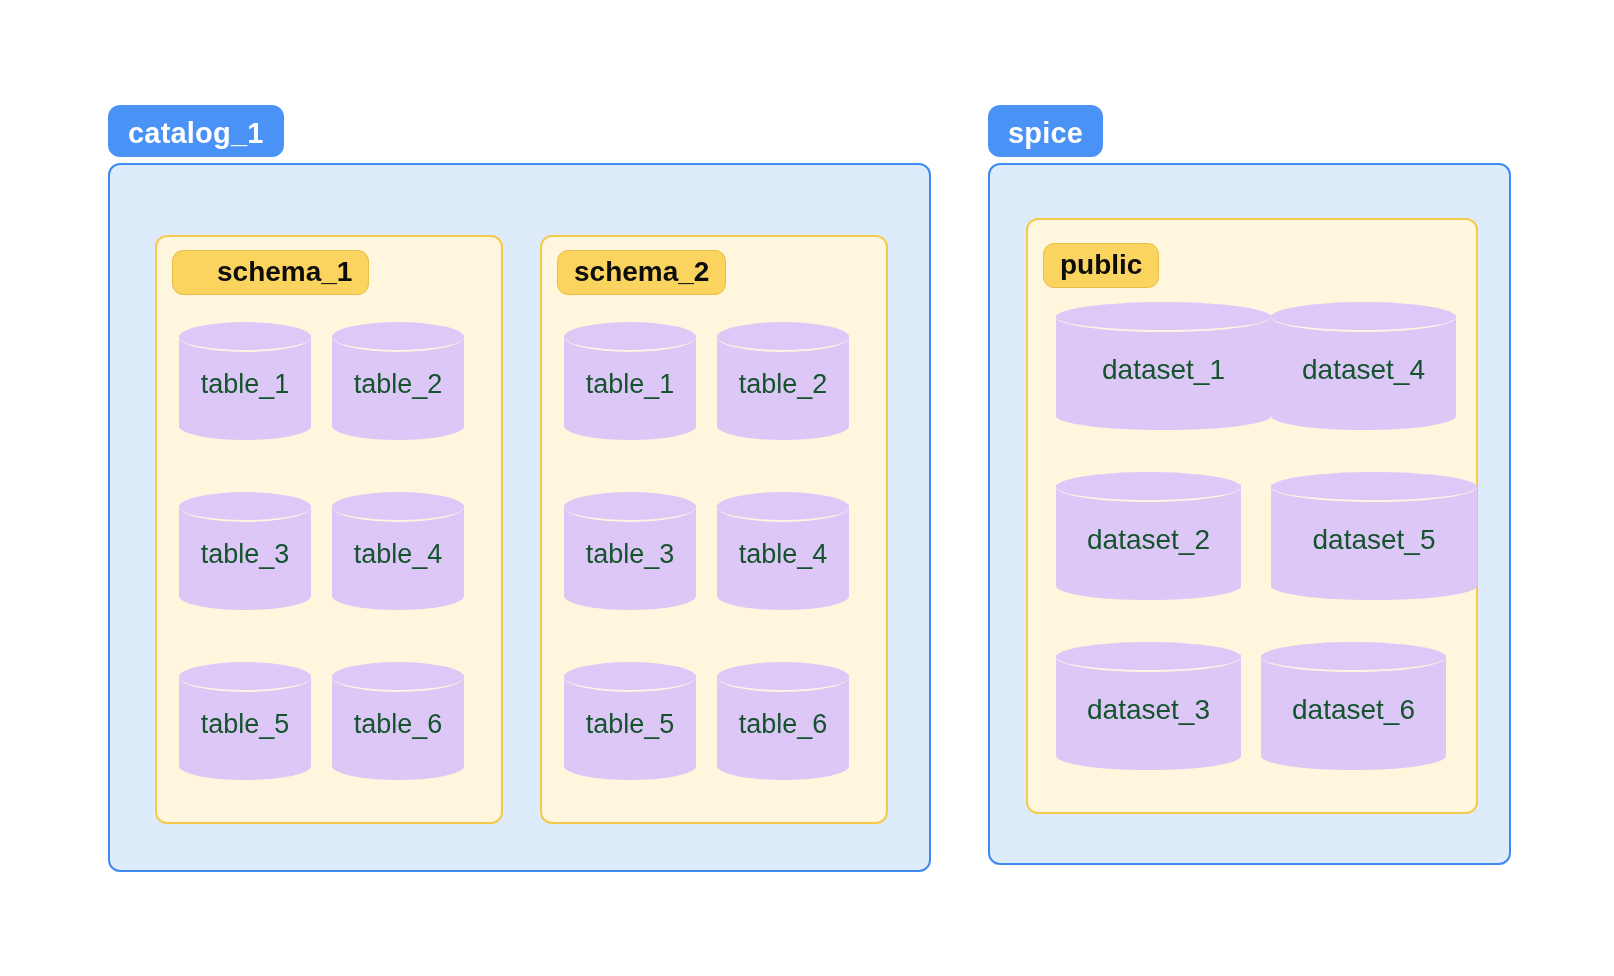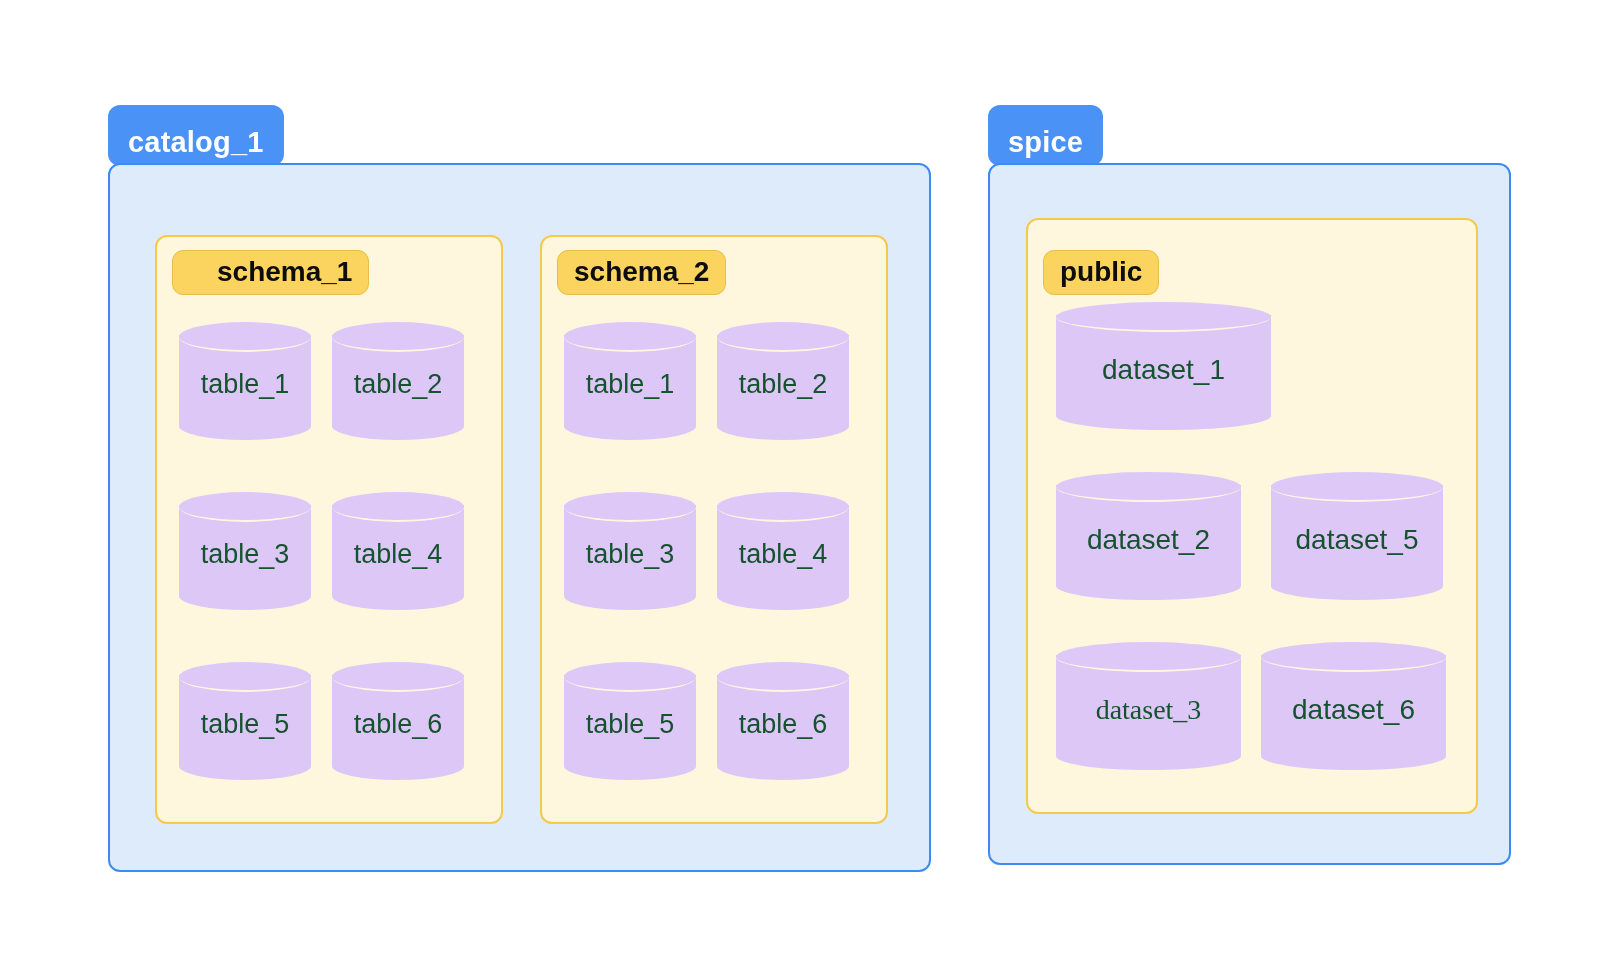--- a/index.html
+++ b/index.html
@@ -32,21 +32,21 @@
   }
   .catalog-badge {
     position: absolute;
     box-sizing: border-box;
     background: #4a92f5;
     color: #ffffff;
     border-radius: 12px;
     font-size: 29px;
     font-weight: 600;
     letter-spacing: 0.2px;
-    padding: 22px 20px 9px 20px;
+    padding: 13px 20px 9px 20px;
     line-height: 1.05;
     white-space: nowrap;
   }
 
   
   .schema {
     position: absolute;
     box-sizing: border-box;
     background: #fef6dd;
     border: 2px solid #f5c94c;
@@ -192,40 +192,45 @@
     </div>
 
   </div>
 
   <div class="catalog-badge" style="left:988px; top:105px;">spice</div>
 
   <div class="catalog" style="left:988px; top:163px; width:523px; height:702px;">
 
     <div class="schema" style="left:36px; top:53px; width:452px; height:596px;">
 
-      <div class="schema-badge" style="left:15px; top:30px;">public</div>
+      <div class="schema-badge" style="left:15px; top:23px;">public</div>
 
       <div class="cyl wide" style="left:28px; top:82px; width:215px; height:128px;">
         <div class="body"></div>
         <div class="top"></div>
         <div class="label">dataset_1</div>
       </div>
+      <div class="cyl wide" style="left:243px; top:82px; width:185px; height:128px;">
+        <div class="body"></div>
+        <div class="top"></div>
+        <div class="label">dataset_4</div>
+      </div>
 
       <div class="cyl wide" style="left:28px; top:252px; width:185px; height:128px;">
         <div class="body"></div>
         <div class="top"></div>
         <div class="label">dataset_2</div>
       </div>
-      <div class="cyl wide" style="left:243px; top:252px; width:172px; height:128px;">
+      <div class="cyl wide" style="left:243px; top:252px; width:206px; height:128px;">
         <div class="body"></div>
         <div class="top"></div>
         <div class="label">dataset_5</div>
       </div>
 
-      <div class="cyl wide" style="left:28px; top:422px; width:185px; height:128px;font-family:Liberation Serif, serif;">
+      <div class="cyl wide" style="left:28px; top:422px; width:185px; height:128px;">
         <div class="body"></div>
         <div class="top"></div>
         <div class="label">dataset_3</div>
       </div>
       <div class="cyl wide" style="left:233px; top:422px; width:185px; height:128px;">
         <div class="body"></div>
         <div class="top"></div>
         <div class="label">dataset_6</div>
       </div>
     </div>

